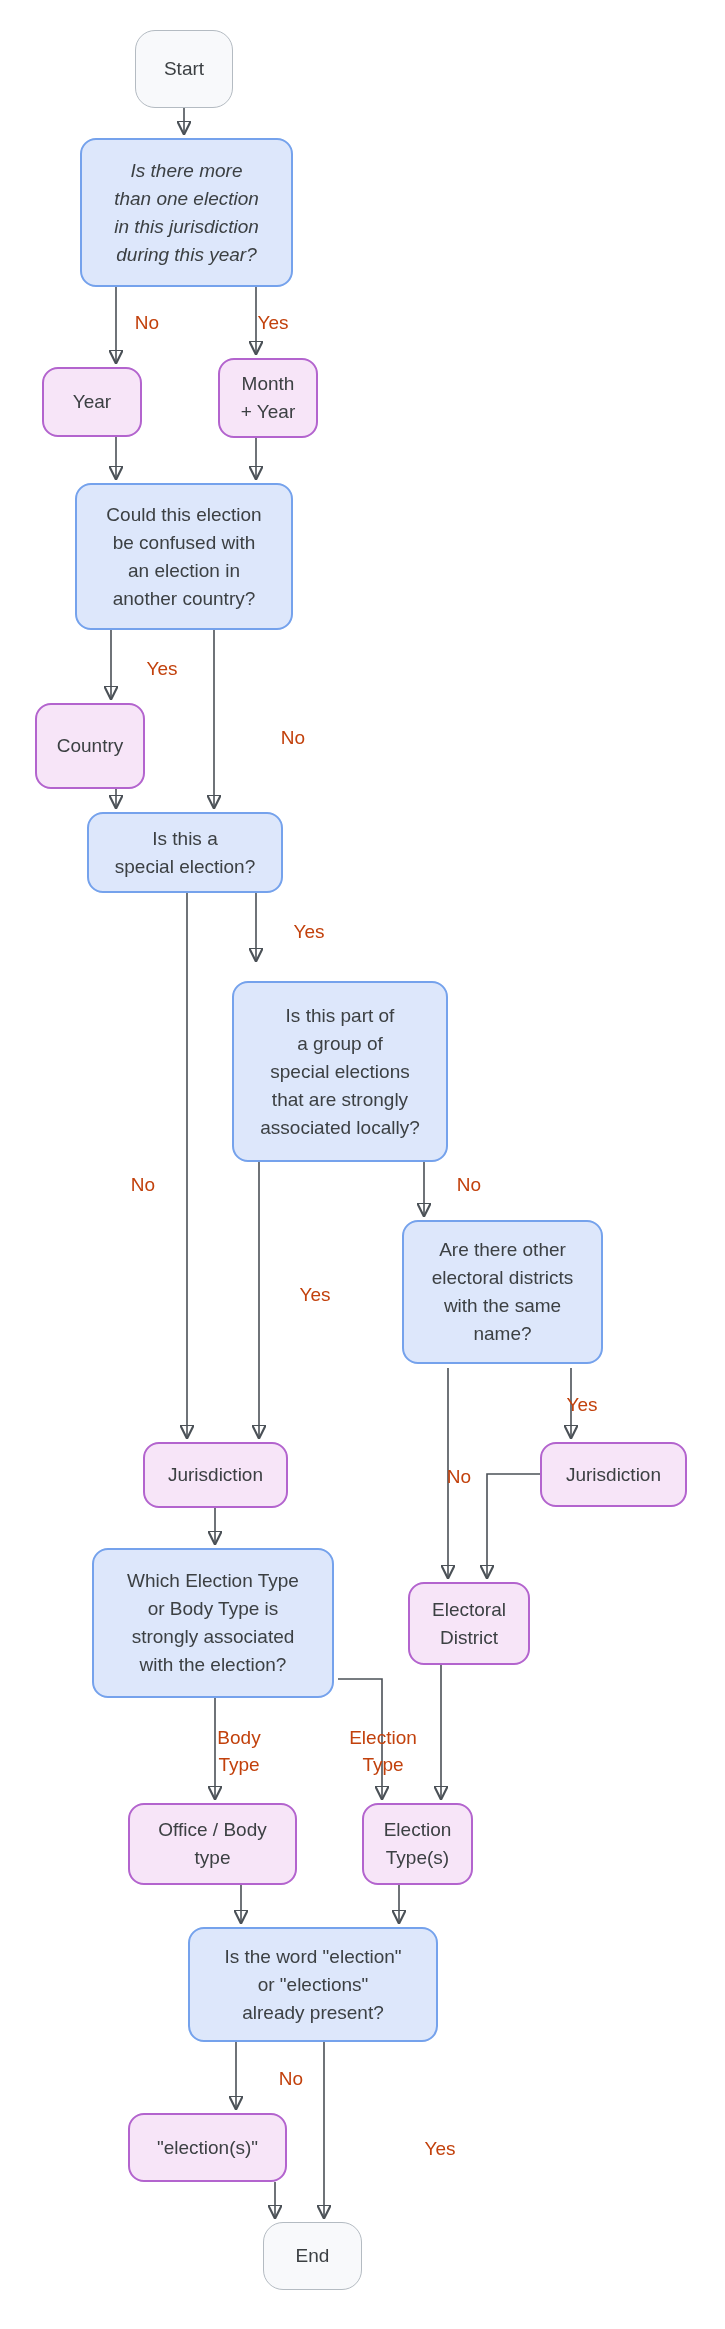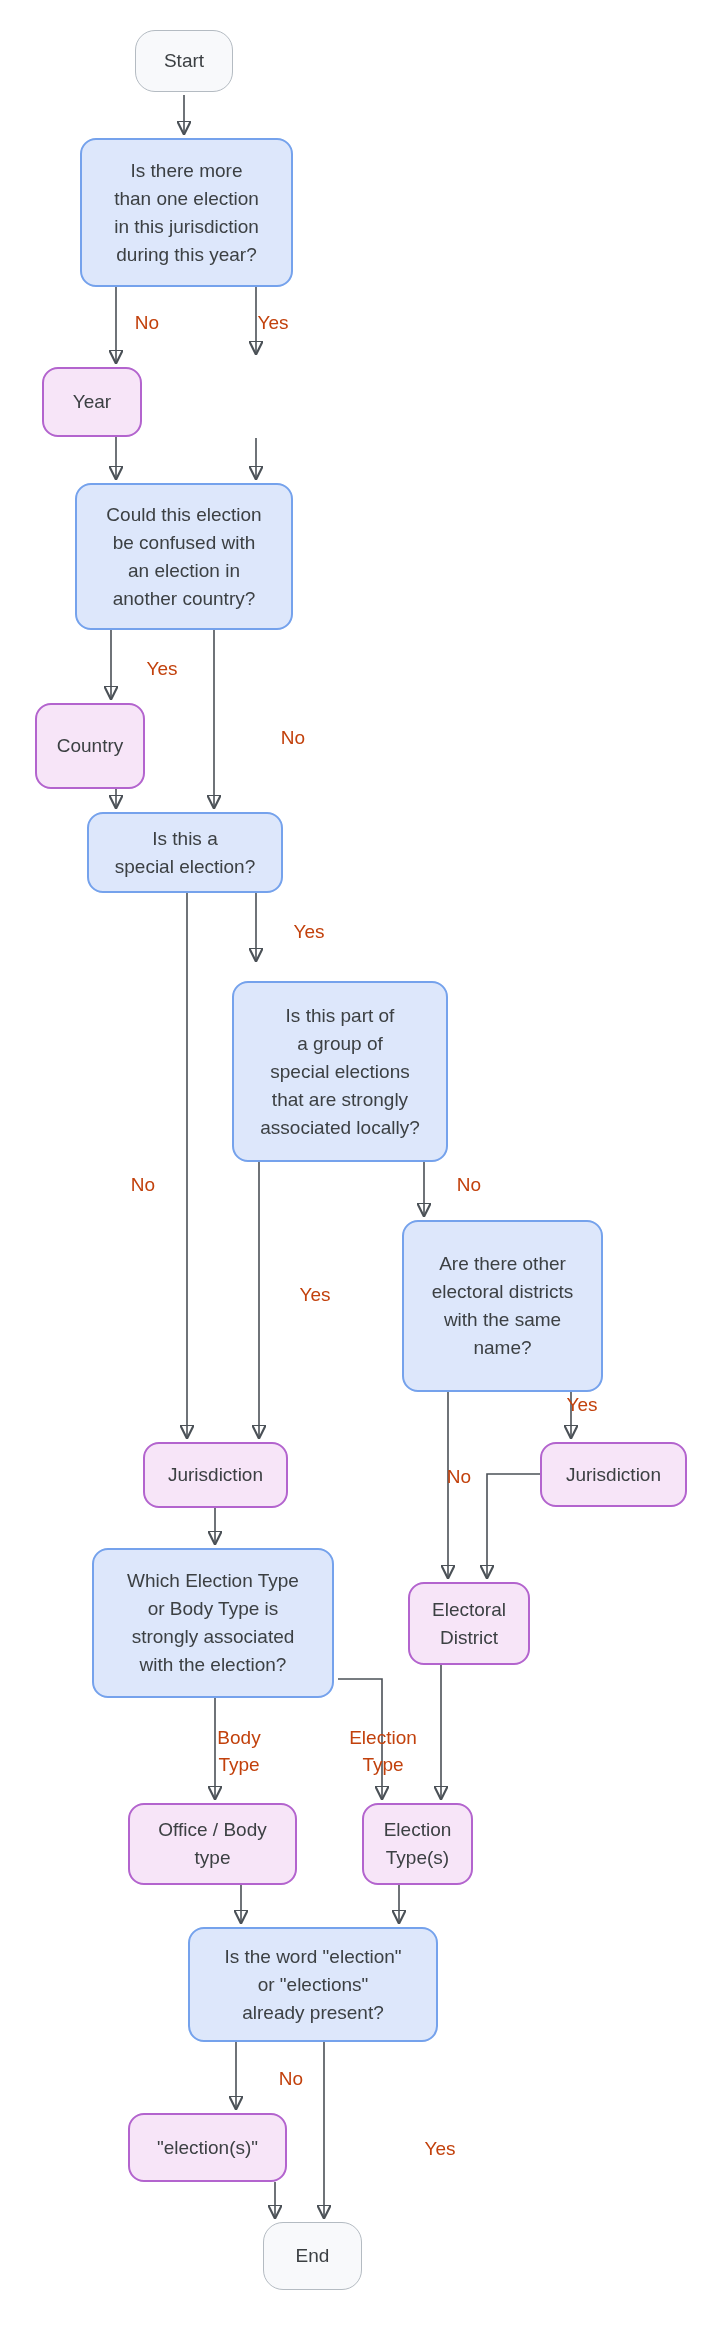--- a/index.html
+++ b/index.html
@@ -53,47 +53,49 @@
     <path d="M215 1698 L215 1798" marker-end="url(#ah)"></path>
     <path d="M338 1679 L382 1679 L382 1798" marker-end="url(#ah)"></path>
     <path d="M441 1665 L441 1798" marker-end="url(#ah)"></path>
     <path d="M241 1885 L241 1922" marker-end="url(#ah)"></path>
     <path d="M399 1885 L399 1922" marker-end="url(#ah)"></path>
     <path d="M236 2042 L236 2108" marker-end="url(#ah)"></path>
     <path d="M324 2042 L324 2217" marker-end="url(#ah)"></path>
     <path d="M275 2182 L275 2217" marker-end="url(#ah)"></path>
   </svg>
 
-  <div class="node terminal" style="left:135px;top:30px;width:98px;height:62px;">Start</div>
+  <div class="node terminal" style="left:135px;top:30px;width:98px;height:78px;">Start</div>
 
-  <div class="node question" style="left:80px;top:138px;width:213px;height:149px;">Is there more
+  <div class="node question" style="left:80px;top:138px;width:213px;height:149px;font-style:italic;">Is there more
 than one election
 in this jurisdiction
 during this year?</div>
 
   <div class="node result" style="left:42px;top:367px;width:100px;height:70px;">Year</div>
 
+  <div class="node result" style="left:218px;top:358px;width:100px;height:80px;">Month
++ Year</div>
 
   <div class="node question" style="left:75px;top:483px;width:218px;height:147px;">Could this election
 be confused with
 an election in
 another country?</div>
 
   <div class="node result" style="left:35px;top:703px;width:110px;height:86px;">Country</div>
 
   <div class="node question" style="left:87px;top:812px;width:196px;height:81px;">Is this a
 special election?</div>
 
   <div class="node question" style="left:232px;top:965px;width:216px;height:181px;margin-top:16px;">Is this part of
 a group of
 special elections
 that are strongly
 associated locally?</div>
 
-  <div class="node question" style="left:402px;top:1220px;width:201px;height:172px;">Are there other
+  <div class="node question" style="left:402px;top:1220px;width:201px;height:144px;">Are there other
 electoral districts
 with the same
 name?</div>
 
   <div class="node result" style="left:540px;top:1442px;width:147px;height:65px;">Jurisdiction</div>
 
   <div class="node result" style="left:143px;top:1442px;width:145px;height:66px;">Jurisdiction</div>
 
   <div class="node result" style="left:408px;top:1582px;width:122px;height:83px;">Electoral
 District</div>

